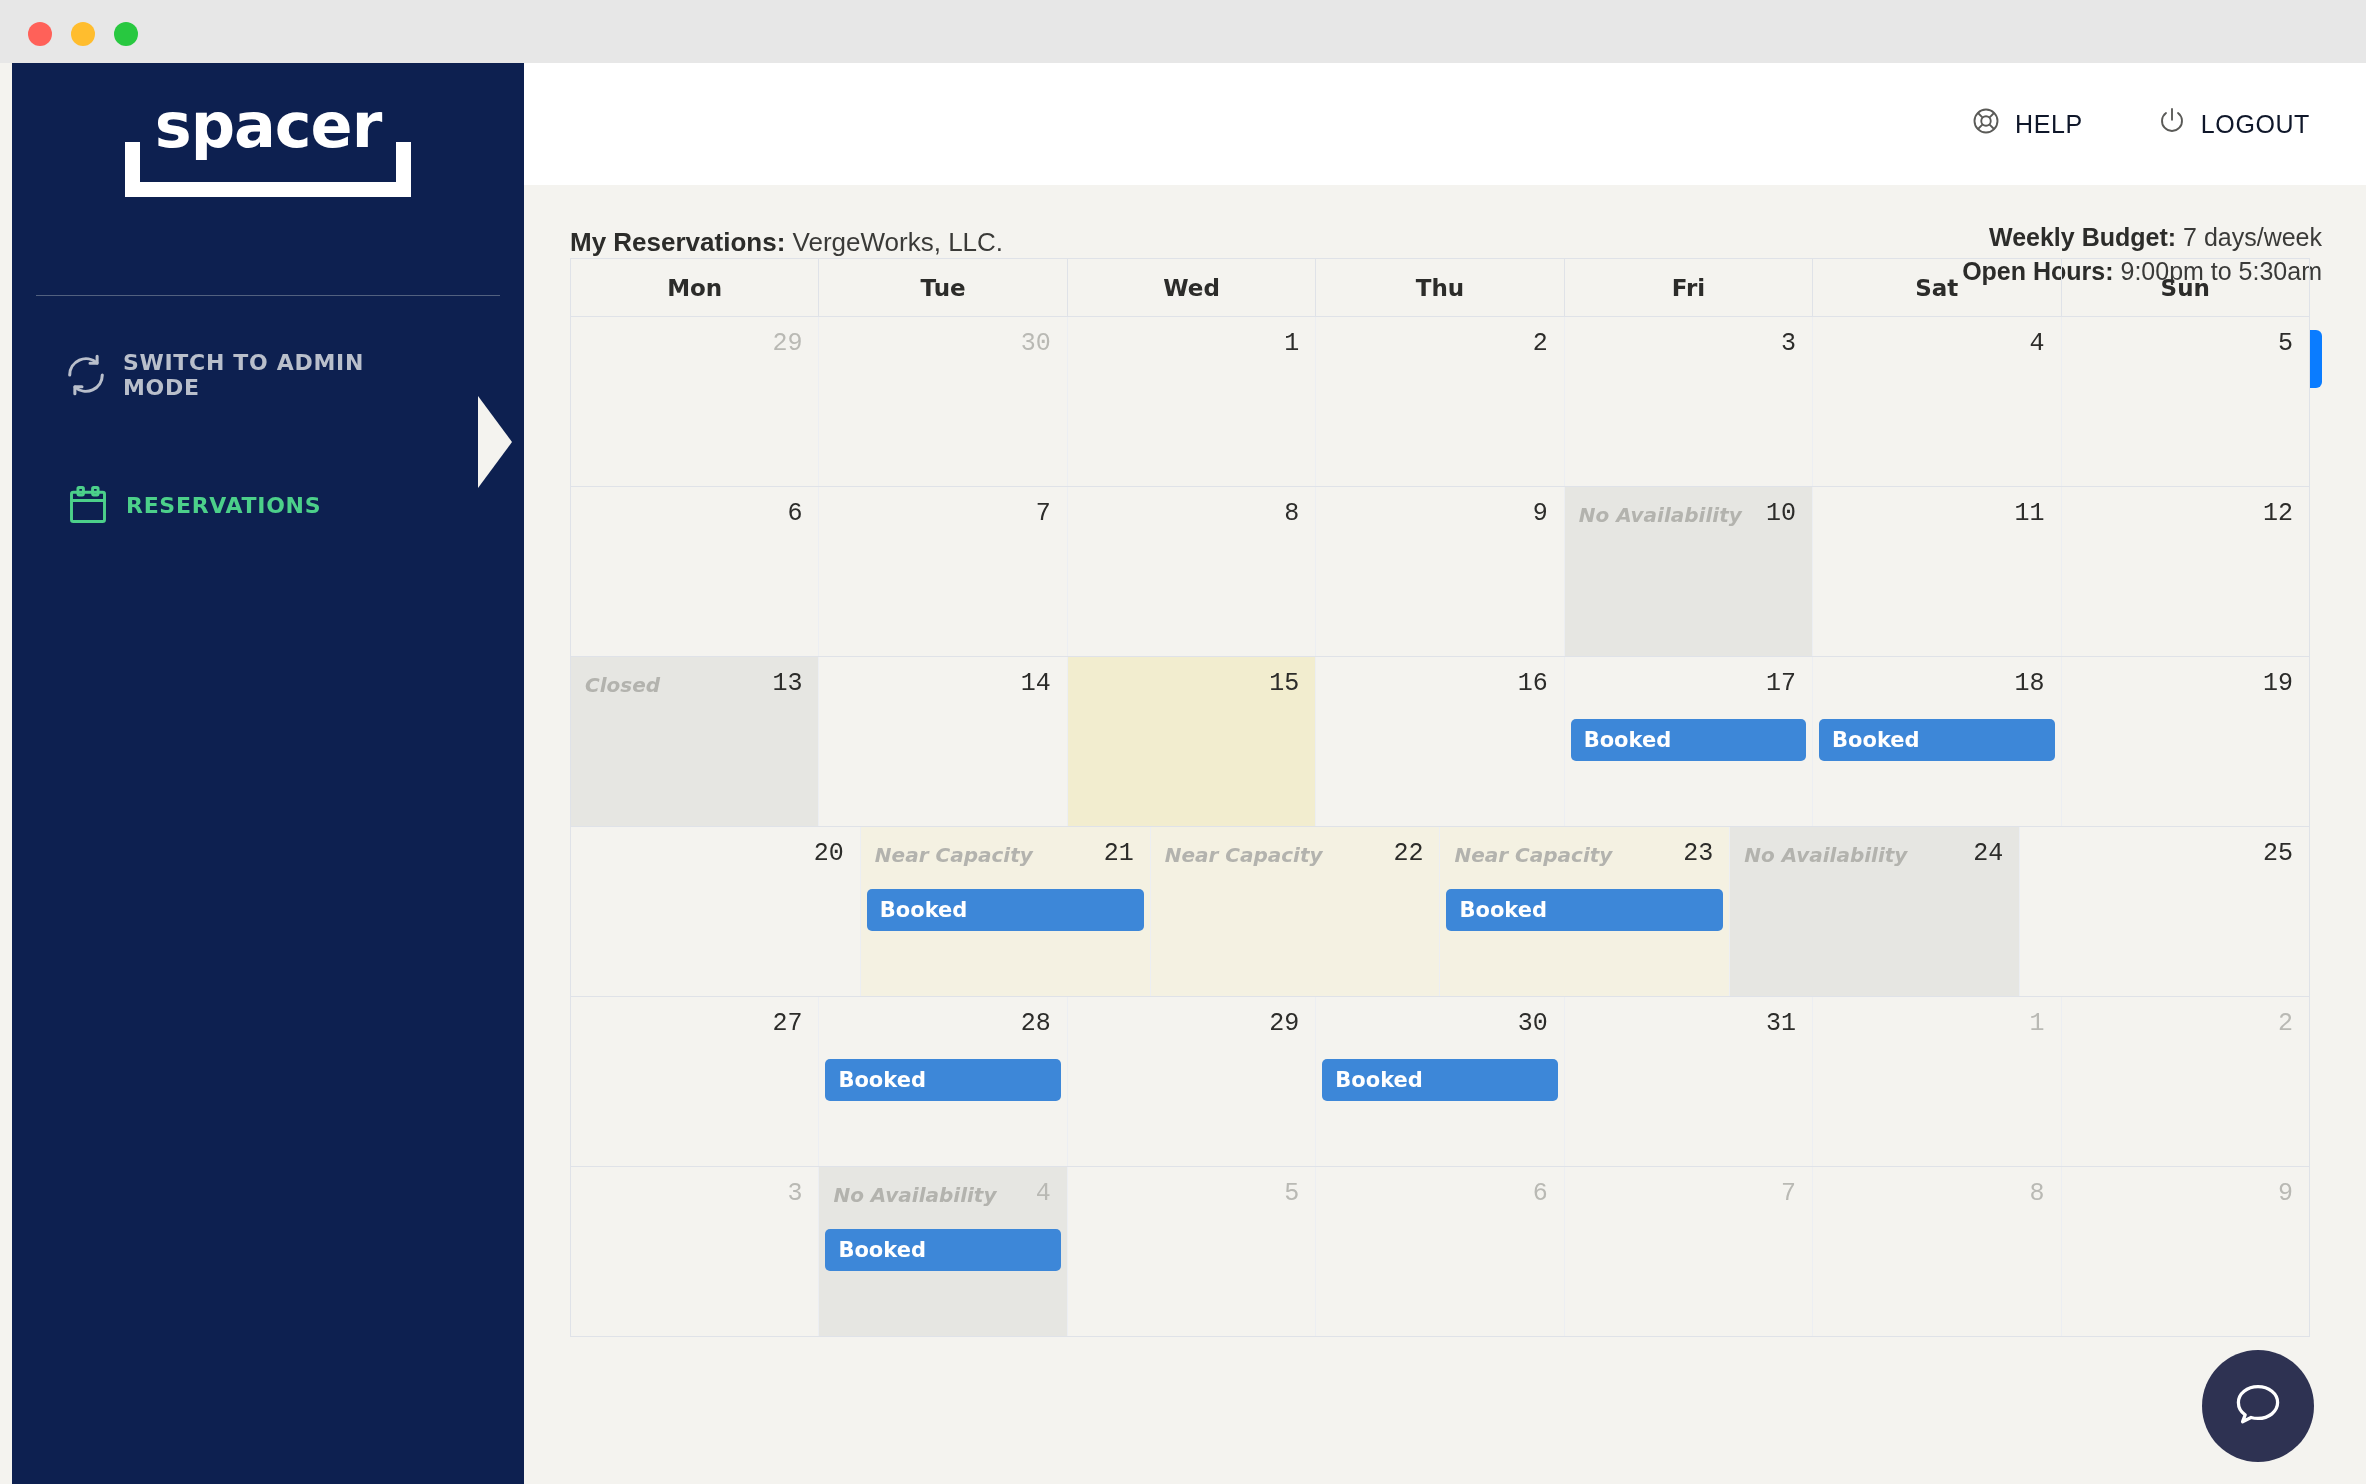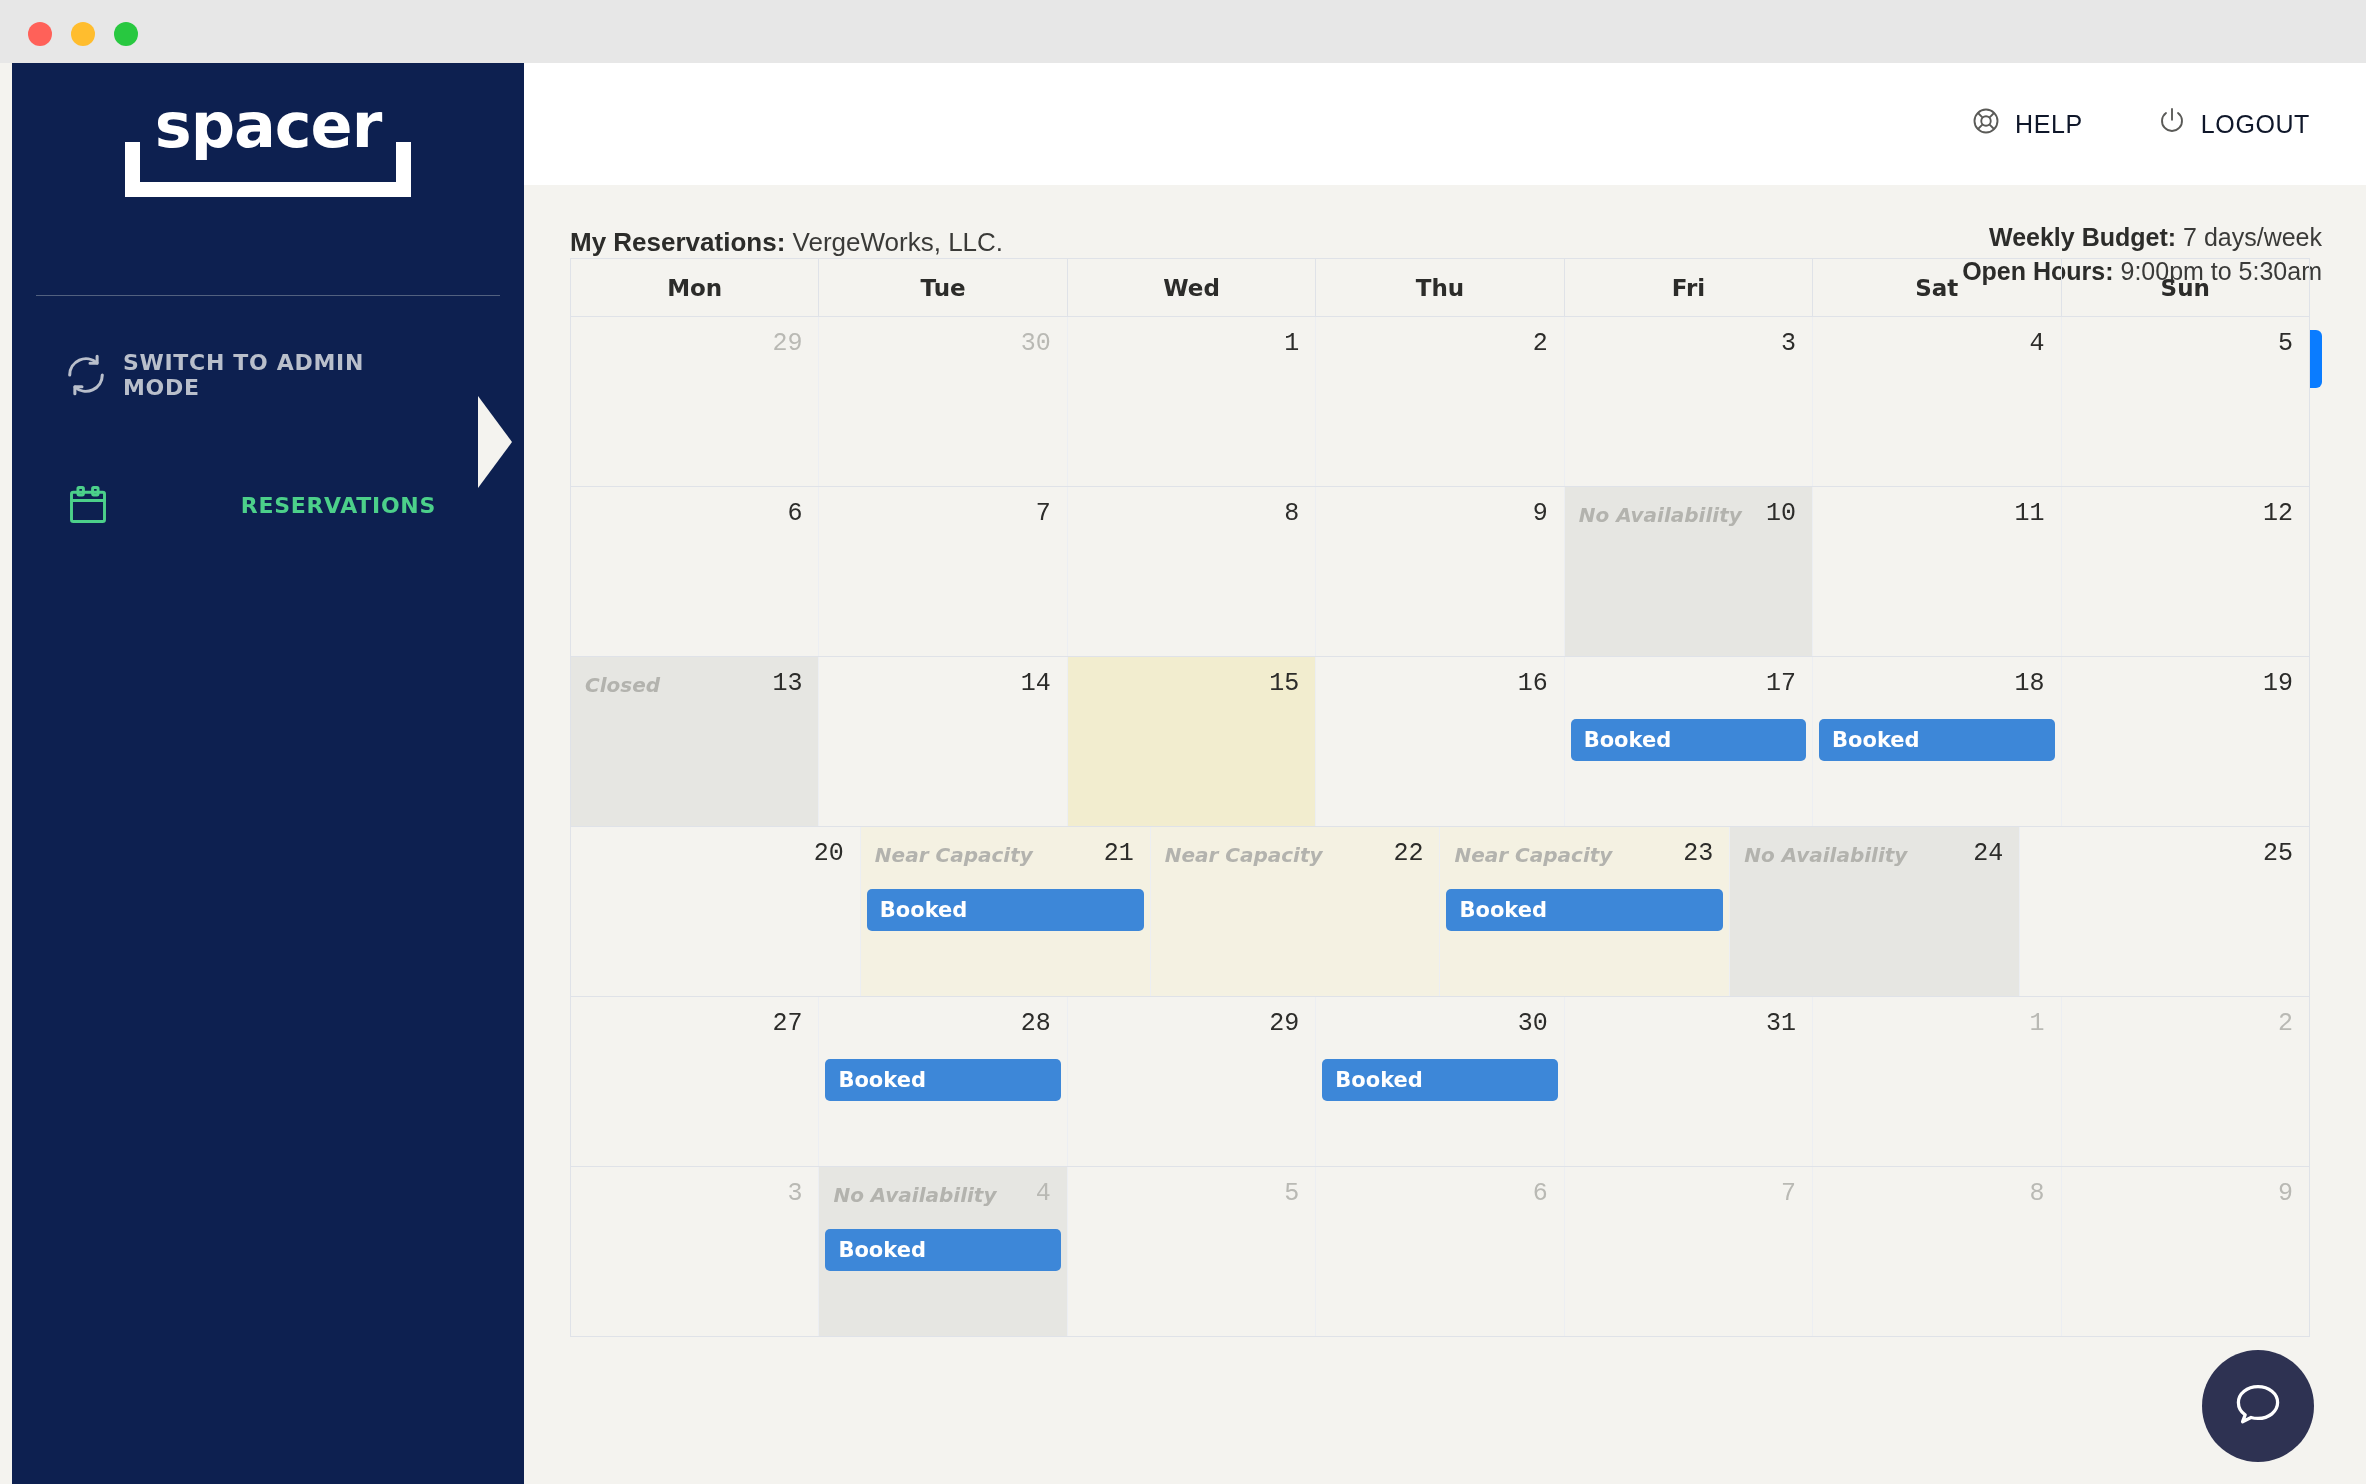--- a/index.html
+++ b/index.html
@@ -48,21 +48,21 @@
     border-left: 15px solid #fff;
     border-right: 15px solid #fff;
     border-bottom: 15px solid #fff;
   }
   .divider {
     position: absolute; top: 232px; left: 24px;
     width: 464px; height: 1px; background: #52617f;
   }
   .navitem {
     position: absolute; left: 0; width: 424px; height: 72px;
-    display: flex; align-items: center; cursor: pointer; justify-content: space-between;
+    display: flex; align-items: center; cursor: pointer;
   }
   .navitem.admin { top: 276px; }
   .navitem.reservations { top: 406px; }
   .navicon {
     width: 76px; margin-left: 38px;
     display: flex; align-items: center; justify-content: center;
   }
   .navlabel {
     font-size: 22px; font-weight: 700; letter-spacing: 0.7px;
     font-family: "DejaVu Sans", sans-serif;

